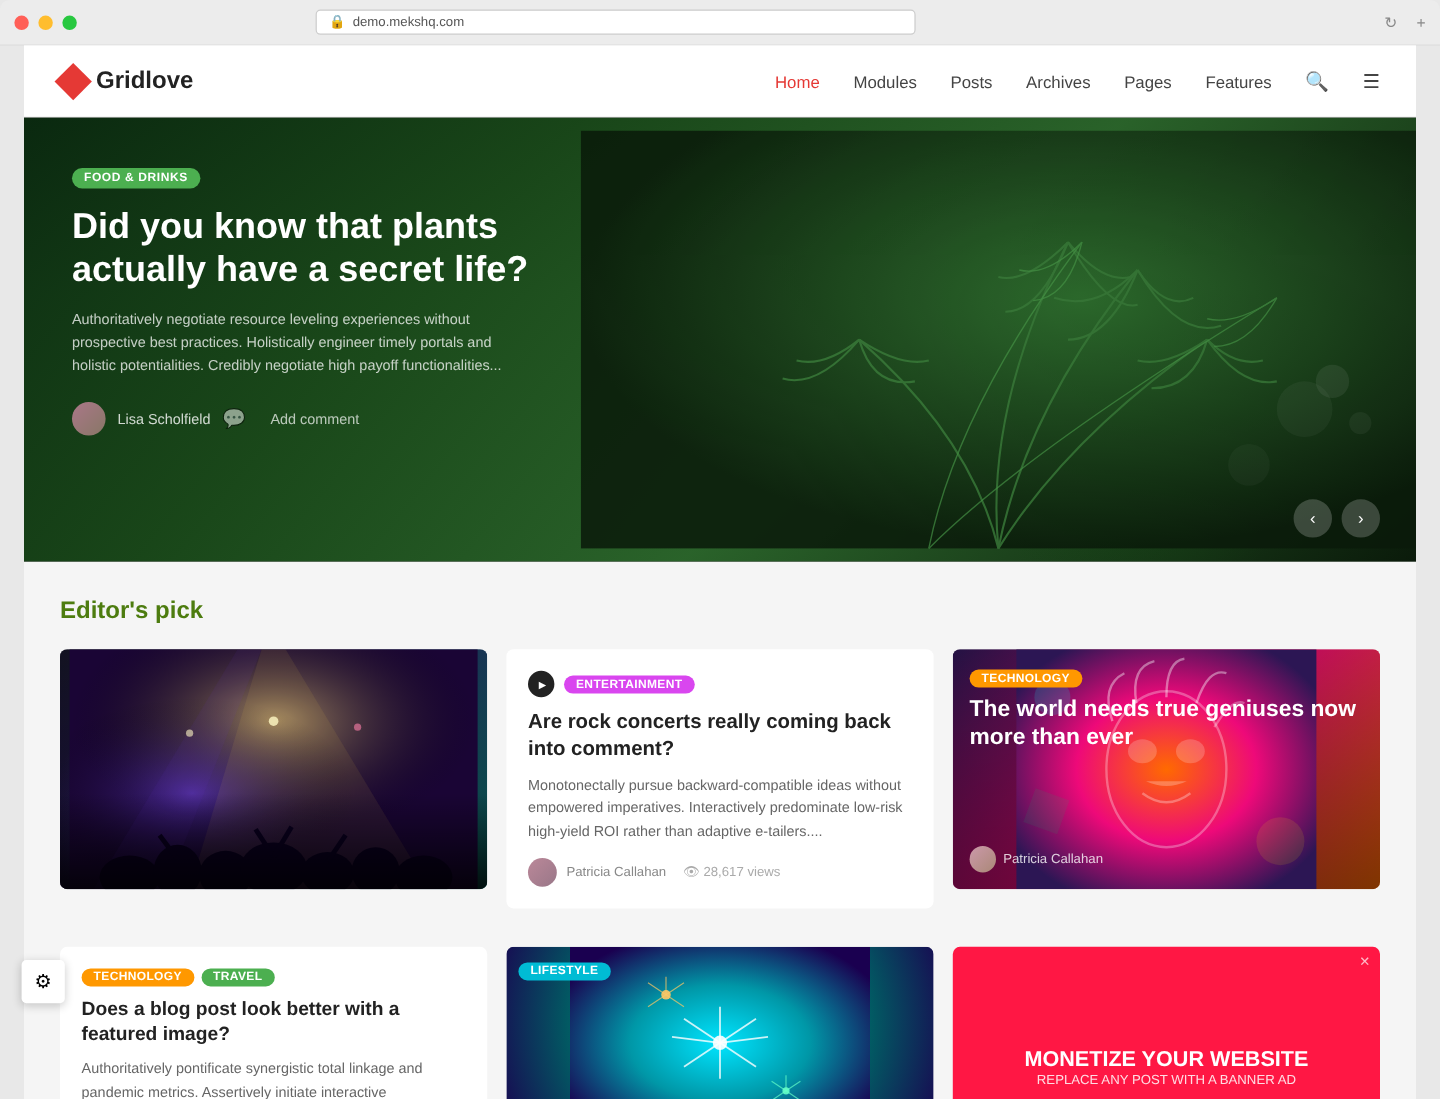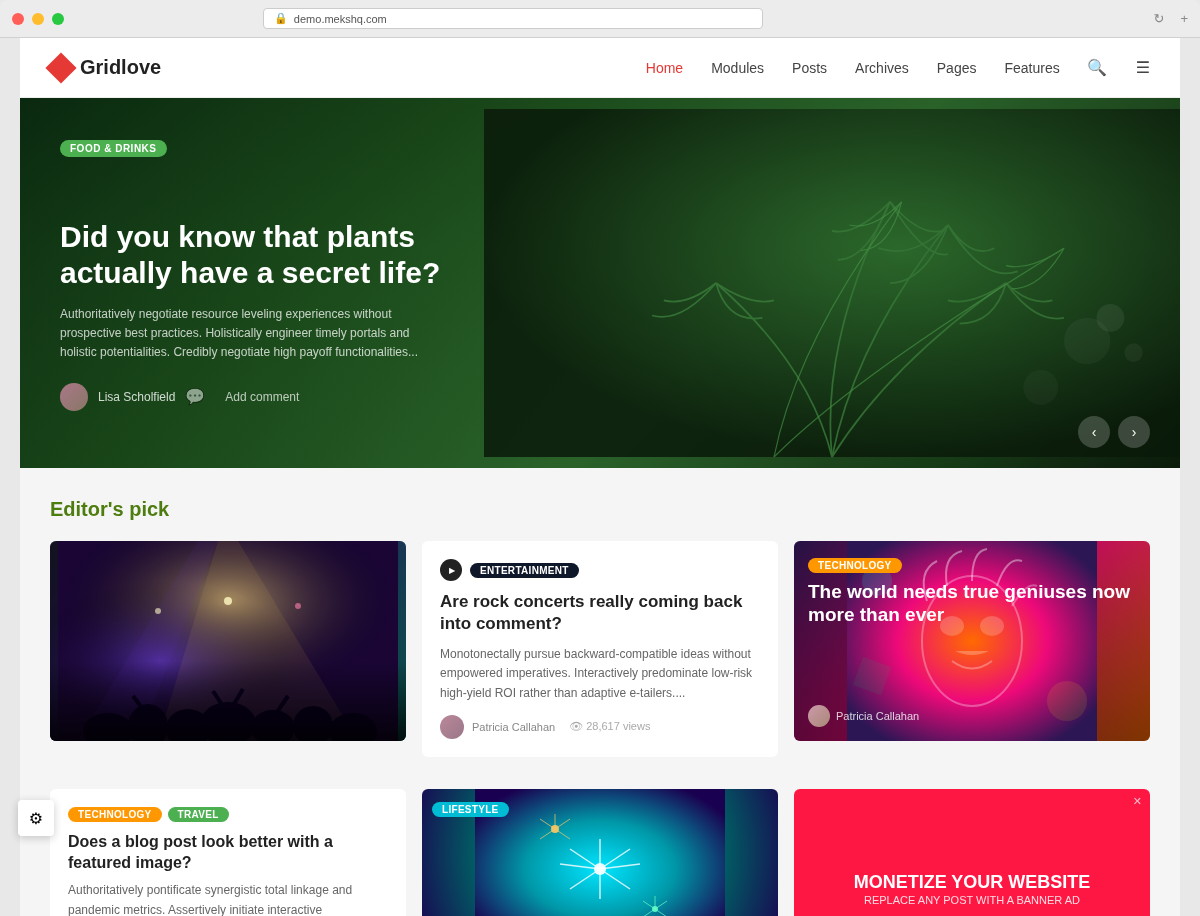--- a/index.html
+++ b/index.html
@@ -74,21 +74,21 @@
     .hero-content {
       position: relative; z-index: 2; padding: 40px 40px;
     }
     .hero-tag {
       display: inline-block; background: #4caf50; color: white;
       font-size: 10px; font-weight: 700; padding: 3px 10px; border-radius: 12px;
       text-transform: uppercase; margin-bottom: 14px; letter-spacing: 0.5px;
     }
     .hero-title {
       font-size: 30px; font-weight: 700; color: white; line-height: 1.2;
-      max-width: 420px; margin-bottom: 14px; margin-top: 48px;
+      max-width: 420px; margin-bottom: 14px;
     }
     .hero-desc {
       font-size: 12px; color: rgba(255,255,255,0.75); max-width: 380px; line-height: 1.6;
       margin-bottom: 20px;
     }
     .hero-meta {
       display: flex; align-items: center; gap: 10px;
     }
     .hero-avatar {
       width: 28px; height: 28px; border-radius: 50%;
@@ -153,21 +153,21 @@
     .card-tag-row { display: flex; align-items: center; gap: 8px; margin-bottom: 10px; }
     .play-btn {
       width: 22px; height: 22px; border-radius: 50%; background: #222;
       display: flex; align-items: center; justify-content: center;
     }
     .play-icon { color: white; font-size: 8px; margin-left: 2px; }
     .tag-pill {
       display: inline-block; padding: 2px 10px; border-radius: 12px;
       font-size: 10px; font-weight: 700; text-transform: uppercase; letter-spacing: 0.3px;
     }
-    .tag-entertainment { background: #0f172a; color: white; }
+    .tag-entertainment { background: #d946ef; color: white; }
     .tag-technology { background: #ff9800; color: white; }
     .tag-lifestyle { background: #00bcd4; color: white; }
     .tag-travel { background: #4caf50; color: white; }
     .card-title { font-size: 17px; font-weight: 700; color: #222; line-height: 1.3; margin-bottom: 10px; }
     .card-desc { font-size: 12px; color: #666; line-height: 1.6; margin-bottom: 12px; }
     .card-meta { display: flex; align-items: center; gap: 8px; }
     .card-avatar {
       width: 24px; height: 24px; border-radius: 50%;
       background: linear-gradient(135deg, #b89, #978); flex-shrink: 0;
     }

